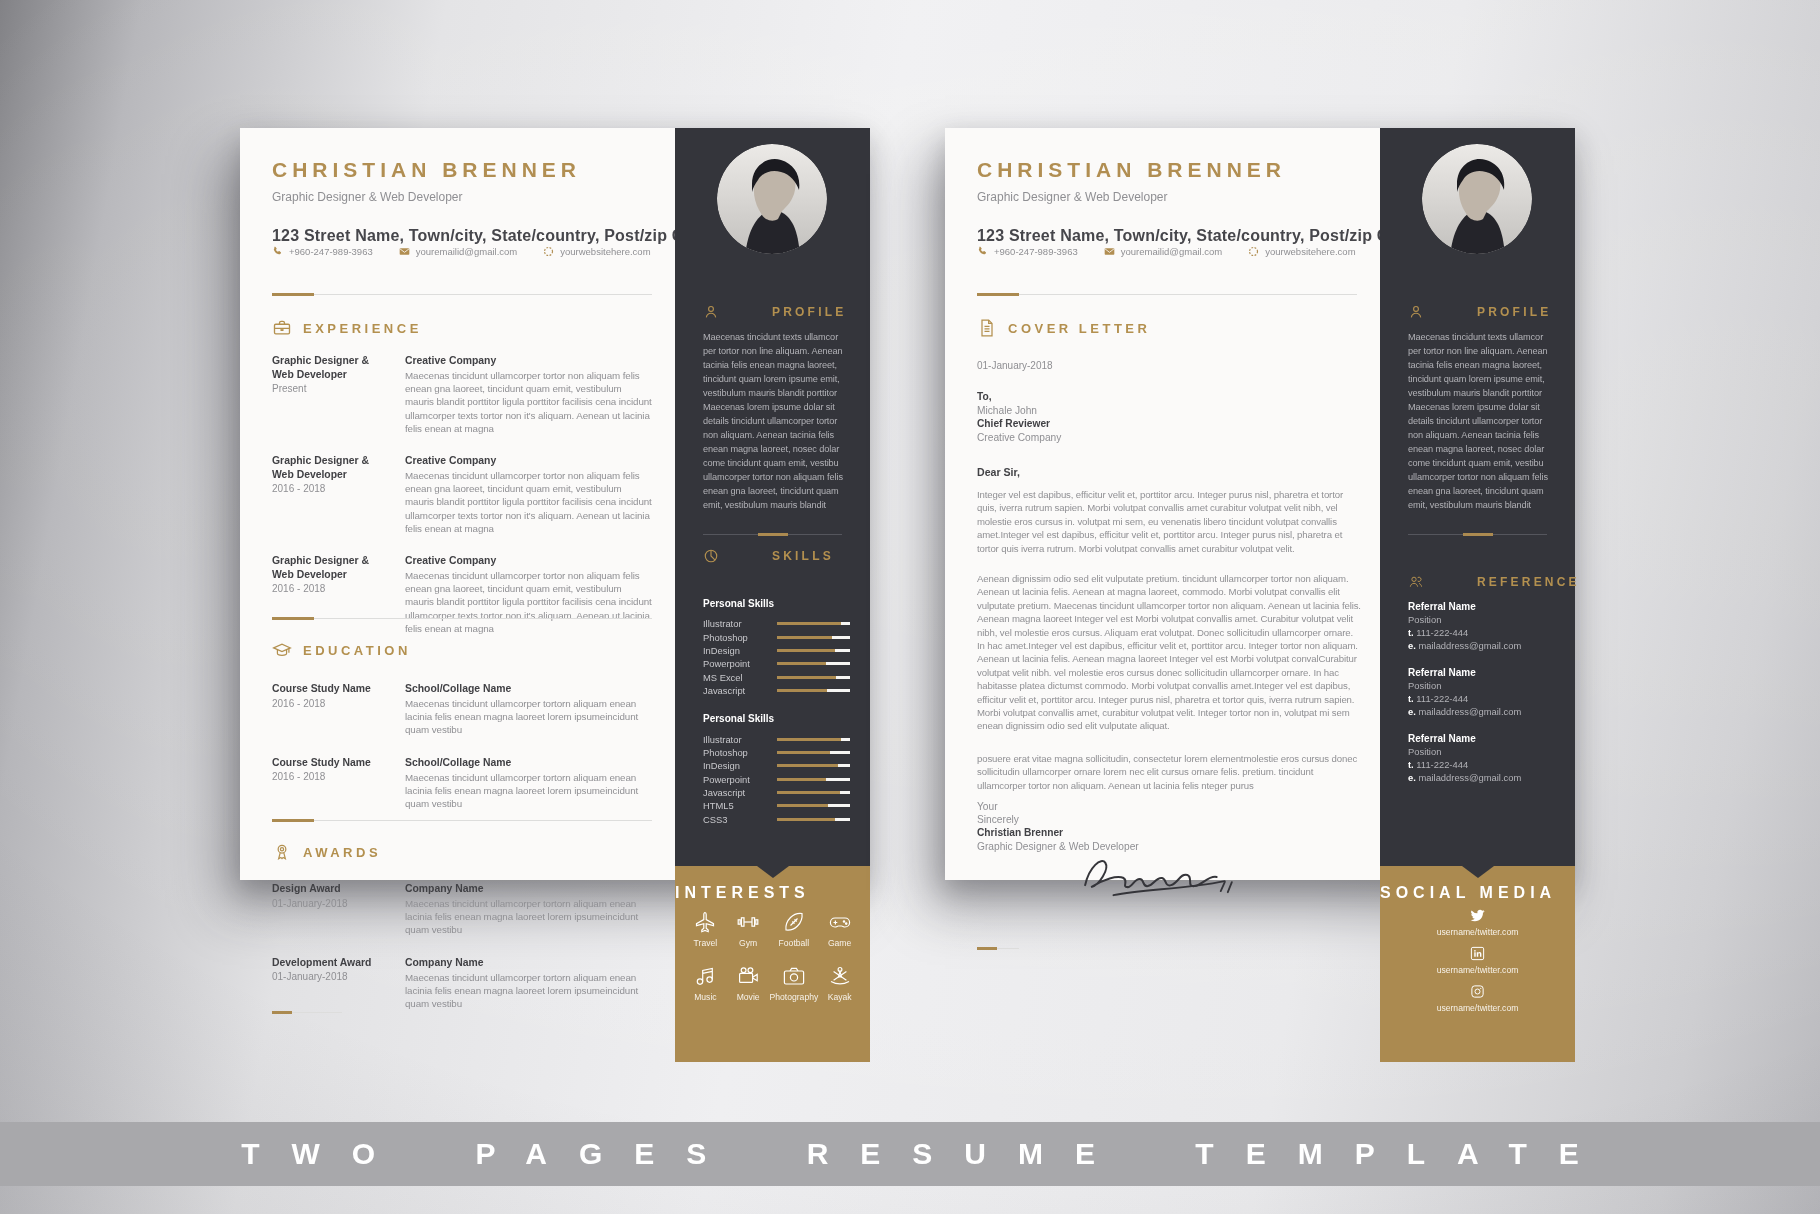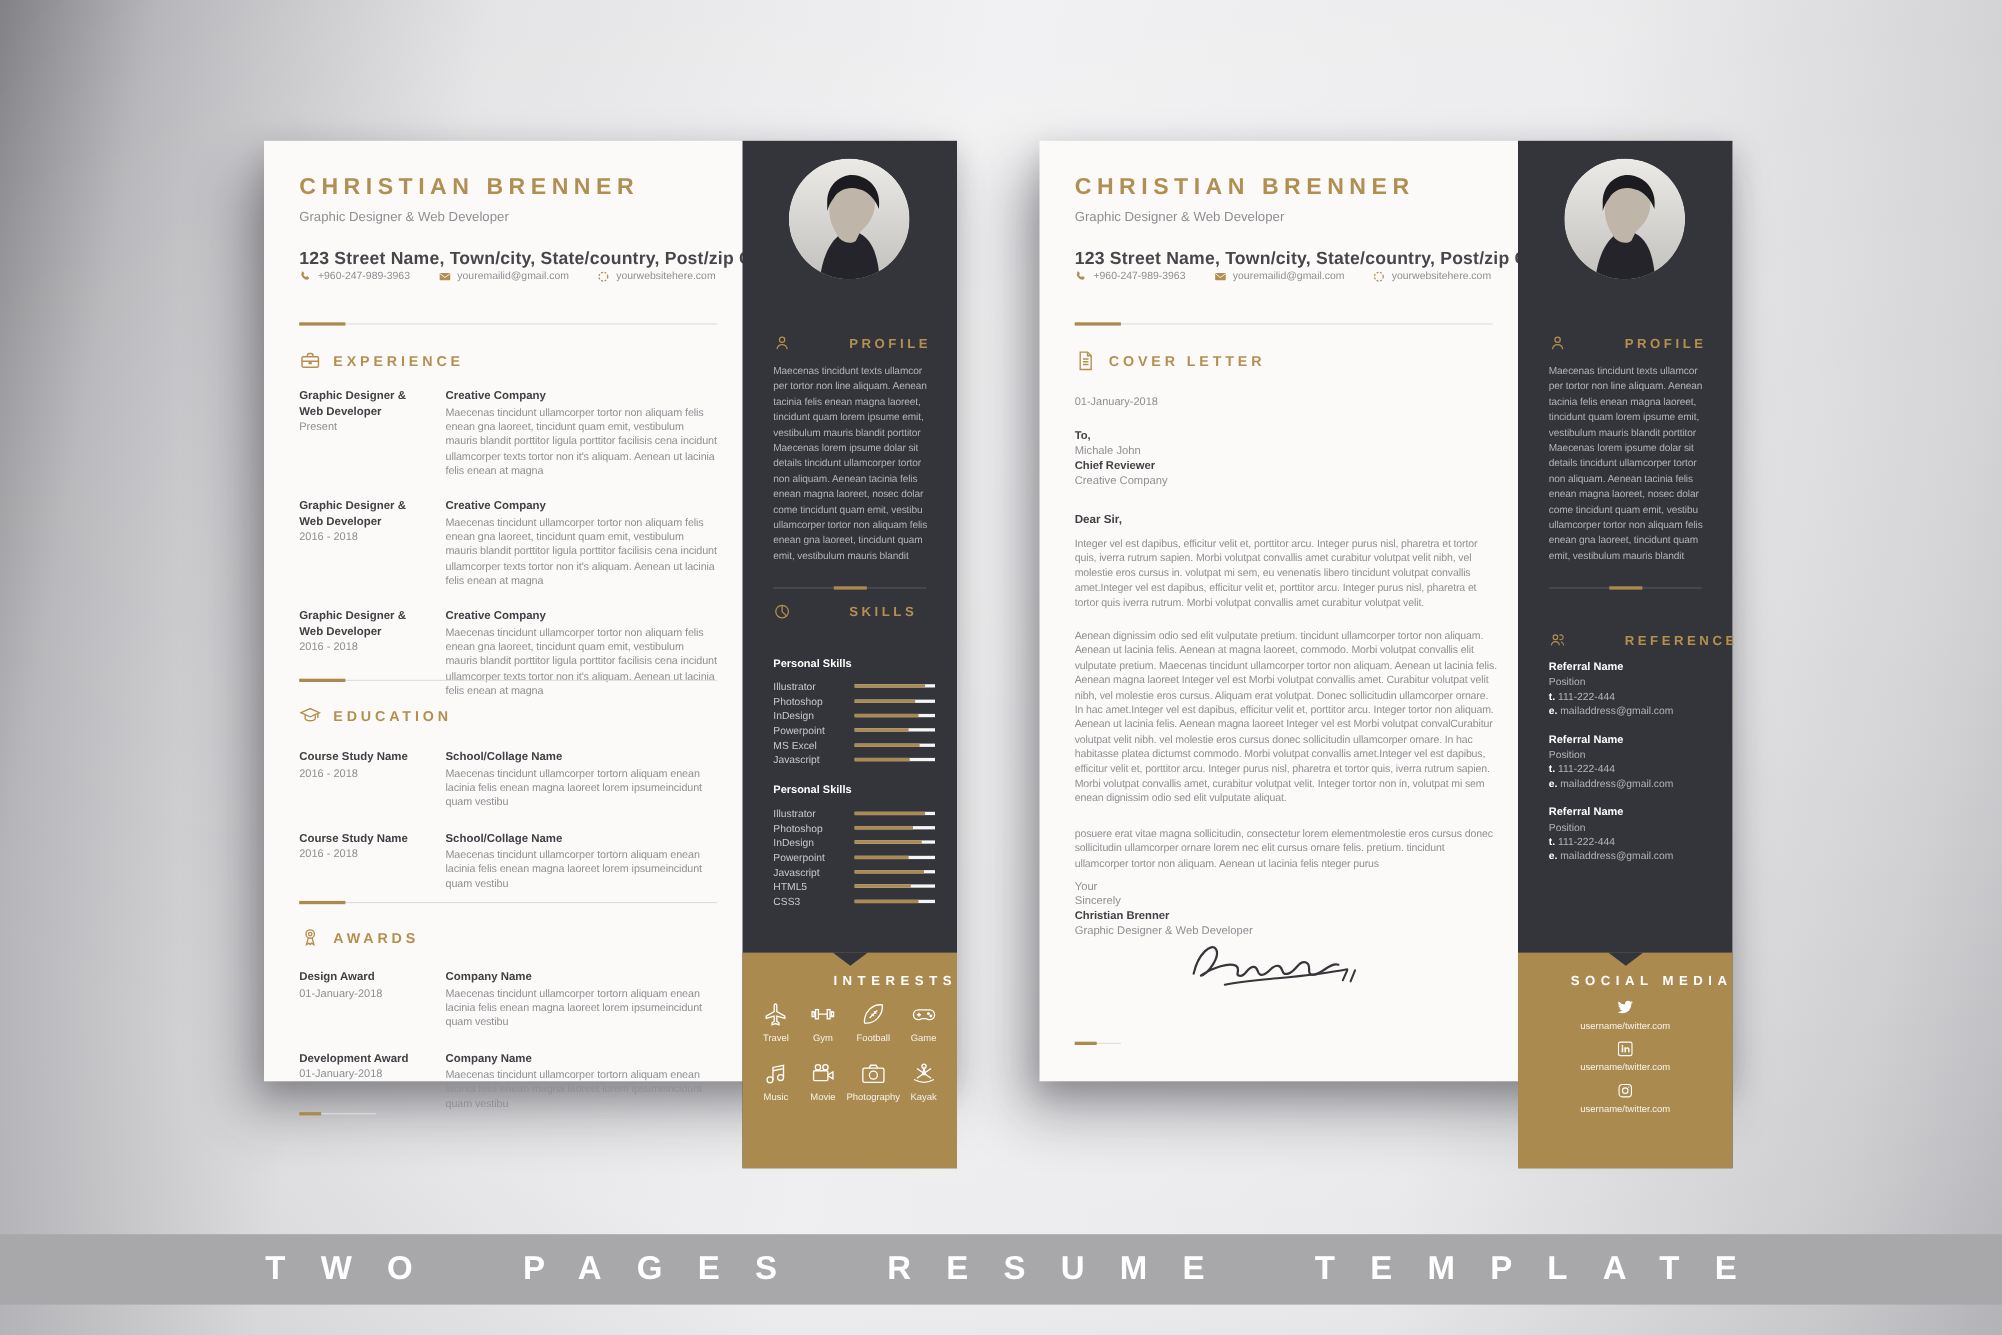--- a/index.html
+++ b/index.html
@@ -4,21 +4,21 @@
 <style>
   html,body{margin:0;padding:0;}
   body{
     width:1820px;height:1214px;position:relative;overflow:hidden;
     font-family:"Liberation Sans",sans-serif;
     background:
       radial-gradient(130% 110% at 60% 35%, rgba(255,255,255,.30), rgba(0,0,0,0) 55%, rgba(40,40,48,.18) 100%),
       linear-gradient(100deg,#828286 0%,#b5b5b9 7%,#e2e2e4 22%,#efeff1 45%,#e9e9eb 72%,#cdcdd0 92%,#b9b9bd 100%);
   }
   .page{
-    position:absolute;top:128px;width:630px;height:855px;background:#fbfaf9;
+    position:absolute;top:128px;width:630px;height:752px;background:#fbfaf9;
     box-shadow:-18px 28px 50px rgba(35,35,42,.38), 0 10px 24px rgba(35,35,42,.22);
   }
   #page1{left:240px;}
   #page2{left:945px;}
 
   
   .name{position:absolute;left:32px;top:30px;font-size:21px;font-weight:bold;letter-spacing:5px;color:#b18e52;}
   .subtitle{position:absolute;left:32px;top:62px;font-size:12px;color:#8f8f93;}
   .address{position:absolute;left:32px;top:99px;font-size:16px;font-weight:bold;color:#46464b;letter-spacing:.2px;}
   .contacts{position:absolute;left:32px;top:118px;display:flex;gap:26px;font-size:9.5px;color:#8f8f93;align-items:center;text-align:center;}
@@ -67,21 +67,21 @@
   .refs{position:absolute;left:28px;top:472px;width:150px;}
   .ref{margin-bottom:14px;line-height:13px;}
   .ref .r-name{font-size:10px;font-weight:bold;color:#ffffff;}
   .ref .r-pos{font-size:9.4px;color:#b2b2b7;}
   .ref .r-line{font-size:9.4px;color:#b2b2b7;}
   .ref .r-pre{font-weight:bold;color:#ffffff;}
 
   .gold-box{position:absolute;left:0;top:738px;width:195px;height:196px;background:#ab8a50;}
   .notch{position:absolute;top:0;left:50%;transform:translateX(-50%);width:0;height:0;
          border-left:16px solid transparent;border-right:16px solid transparent;border-top:12px solid #34353b;}
-  .gb-h{position:absolute;top:18px;width:100%;text-align:right;font-size:12px;font-weight:bold;letter-spacing:5px;color:#fff;}
+  .gb-h{position:absolute;top:18px;width:100%;text-align:left;font-size:16px;font-weight:bold;letter-spacing:5px;color:#fff;}
   .int-grid{position:absolute;top:44px;left:9px;width:177px;display:grid;grid-template-columns:repeat(4,1fr);row-gap:16px;}
   .int-cell{display:flex;flex-direction:column;align-items:center;gap:4px;}
   .int-ic{width:24px;height:24px;color:#fff;}
   .int-ic svg{width:100%;height:100%;display:block;}
   .int-lb{font-size:8.6px;color:#f7f2e9;}
 
   .soc-list{position:absolute;top:42px;width:100%;display:flex;flex-direction:column;align-items:center;}
   .soc-item{display:flex;flex-direction:column;align-items:center;gap:4px;margin-bottom:9px;}
   .soc-ic{width:15px;height:15px;color:#fff;}
   .soc-ic svg{width:100%;height:100%;display:block;}

